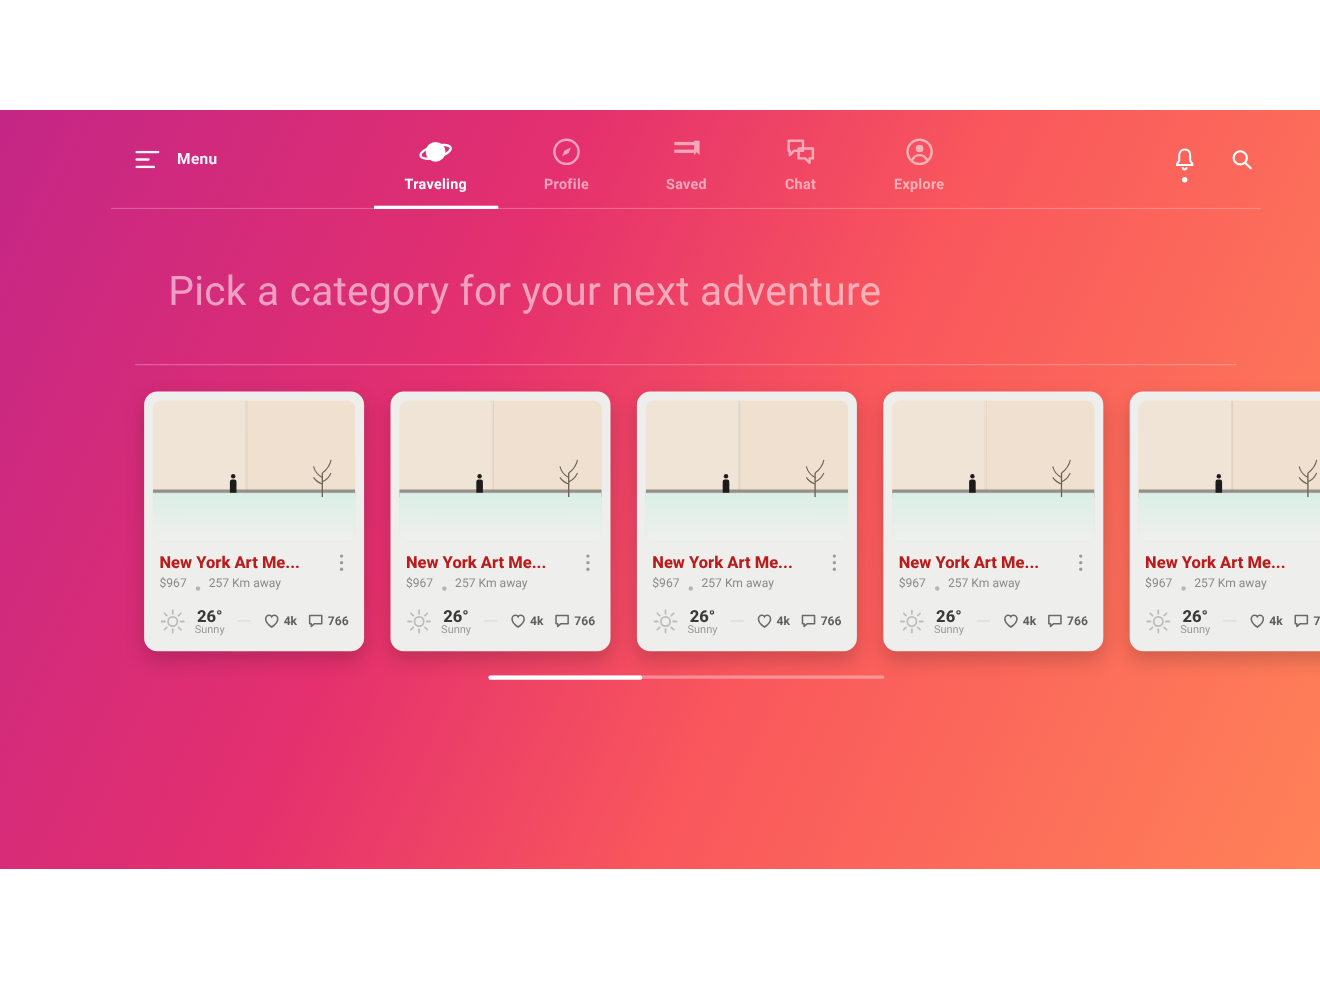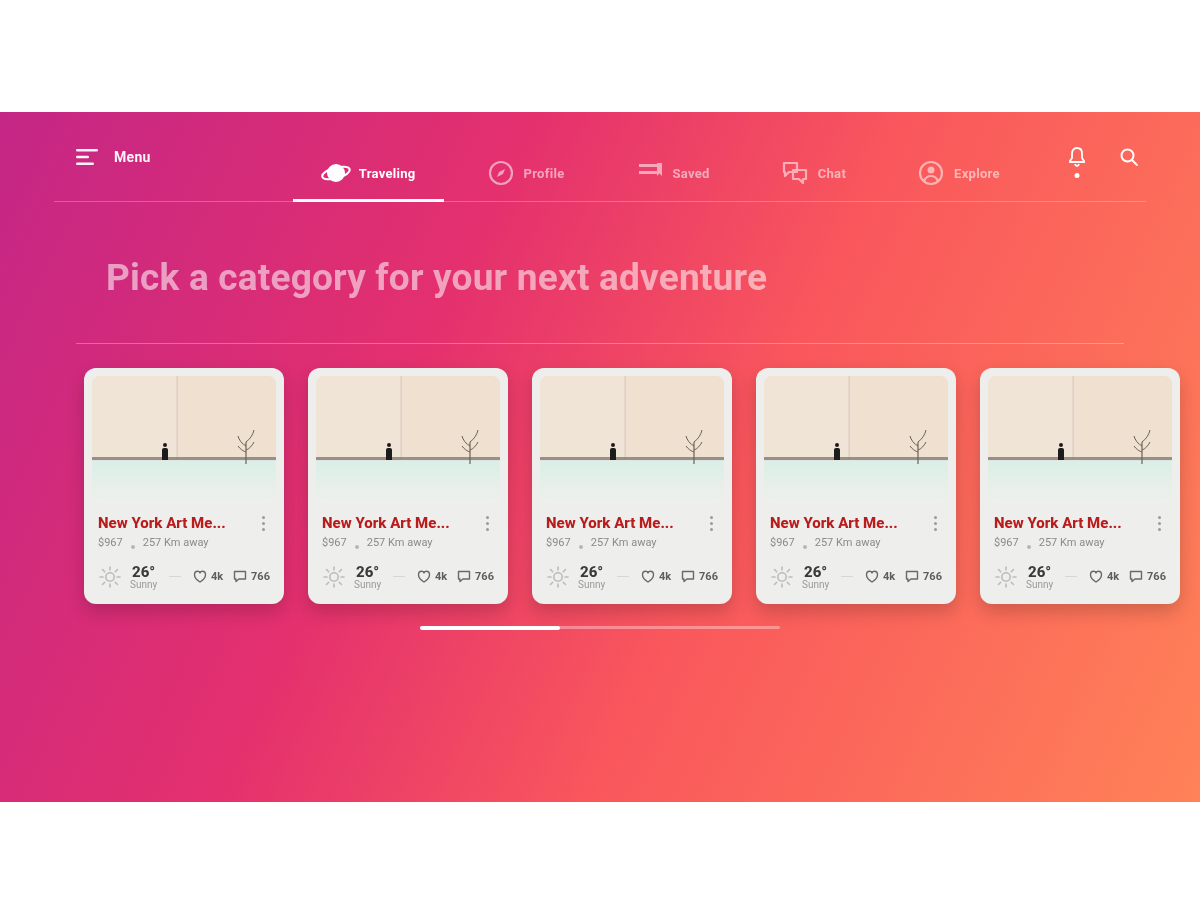--- a/index.html
+++ b/index.html
@@ -5,26 +5,27 @@
   * { box-sizing: border-box; margin: 0; padding: 0; }
   body {
     font-family: -apple-system, BlinkMacSystemFont, "Segoe UI", Roboto, Helvetica, Arial, sans-serif;
     background: #fff;
     width: 1200px;
     height: 900px;
     overflow: hidden;
   }
   .app {
     position: absolute;
-    top: 112px;
+    top: 100px;
     left: 0;
     width: 1200px;
     height: 690px;
     background: linear-gradient(115deg, #c42686 0%, #e4306e 35%, #f9575c 60%, #ff8258 100%);
     color: #fff;
+    padding-left: 47px;
   }
 
   
   .header {
     display: flex;
     align-items: center;
     padding: 0 60px 0 76px;
     height: 90px;
     position: relative;
   }
@@ -46,20 +47,21 @@
 
   .tabs {
     display: flex;
     gap: 70px;
     margin-left: 170px;
     align-items: flex-end;
     height: 100%;
   }
   .tab {
     display: flex;
+    flex-direction: column;
     align-items: center;
     gap: 8px;
     padding-bottom: 14px;
     cursor: pointer;
     position: relative;
     opacity: 0.55;
   }
   .tab.active { opacity: 1; }
   .tab.active::after {
     content: "";
@@ -82,21 +84,21 @@
   .notif-dot {
     position: absolute;
     bottom: -10px; left: 50%; transform: translateX(-50%);
     width: 5px; height: 5px; border-radius: 50%; background: #fff;
   }
 
   
   .hero { padding: 54px 0 0 106px; }
   .hero-title {
     font-size: 37px;
-    font-weight: 700;
+    font-weight: 400;
     color: rgba(255,255,255,0.55);
     letter-spacing: 0.2px;
   }
   .category-select {
     display: inline-flex;
     align-items: center;
     gap: 12px;
     margin-top: 12px;
     padding-bottom: 6px;
     border-bottom: 2px solid rgba(255,255,255,0.85);

